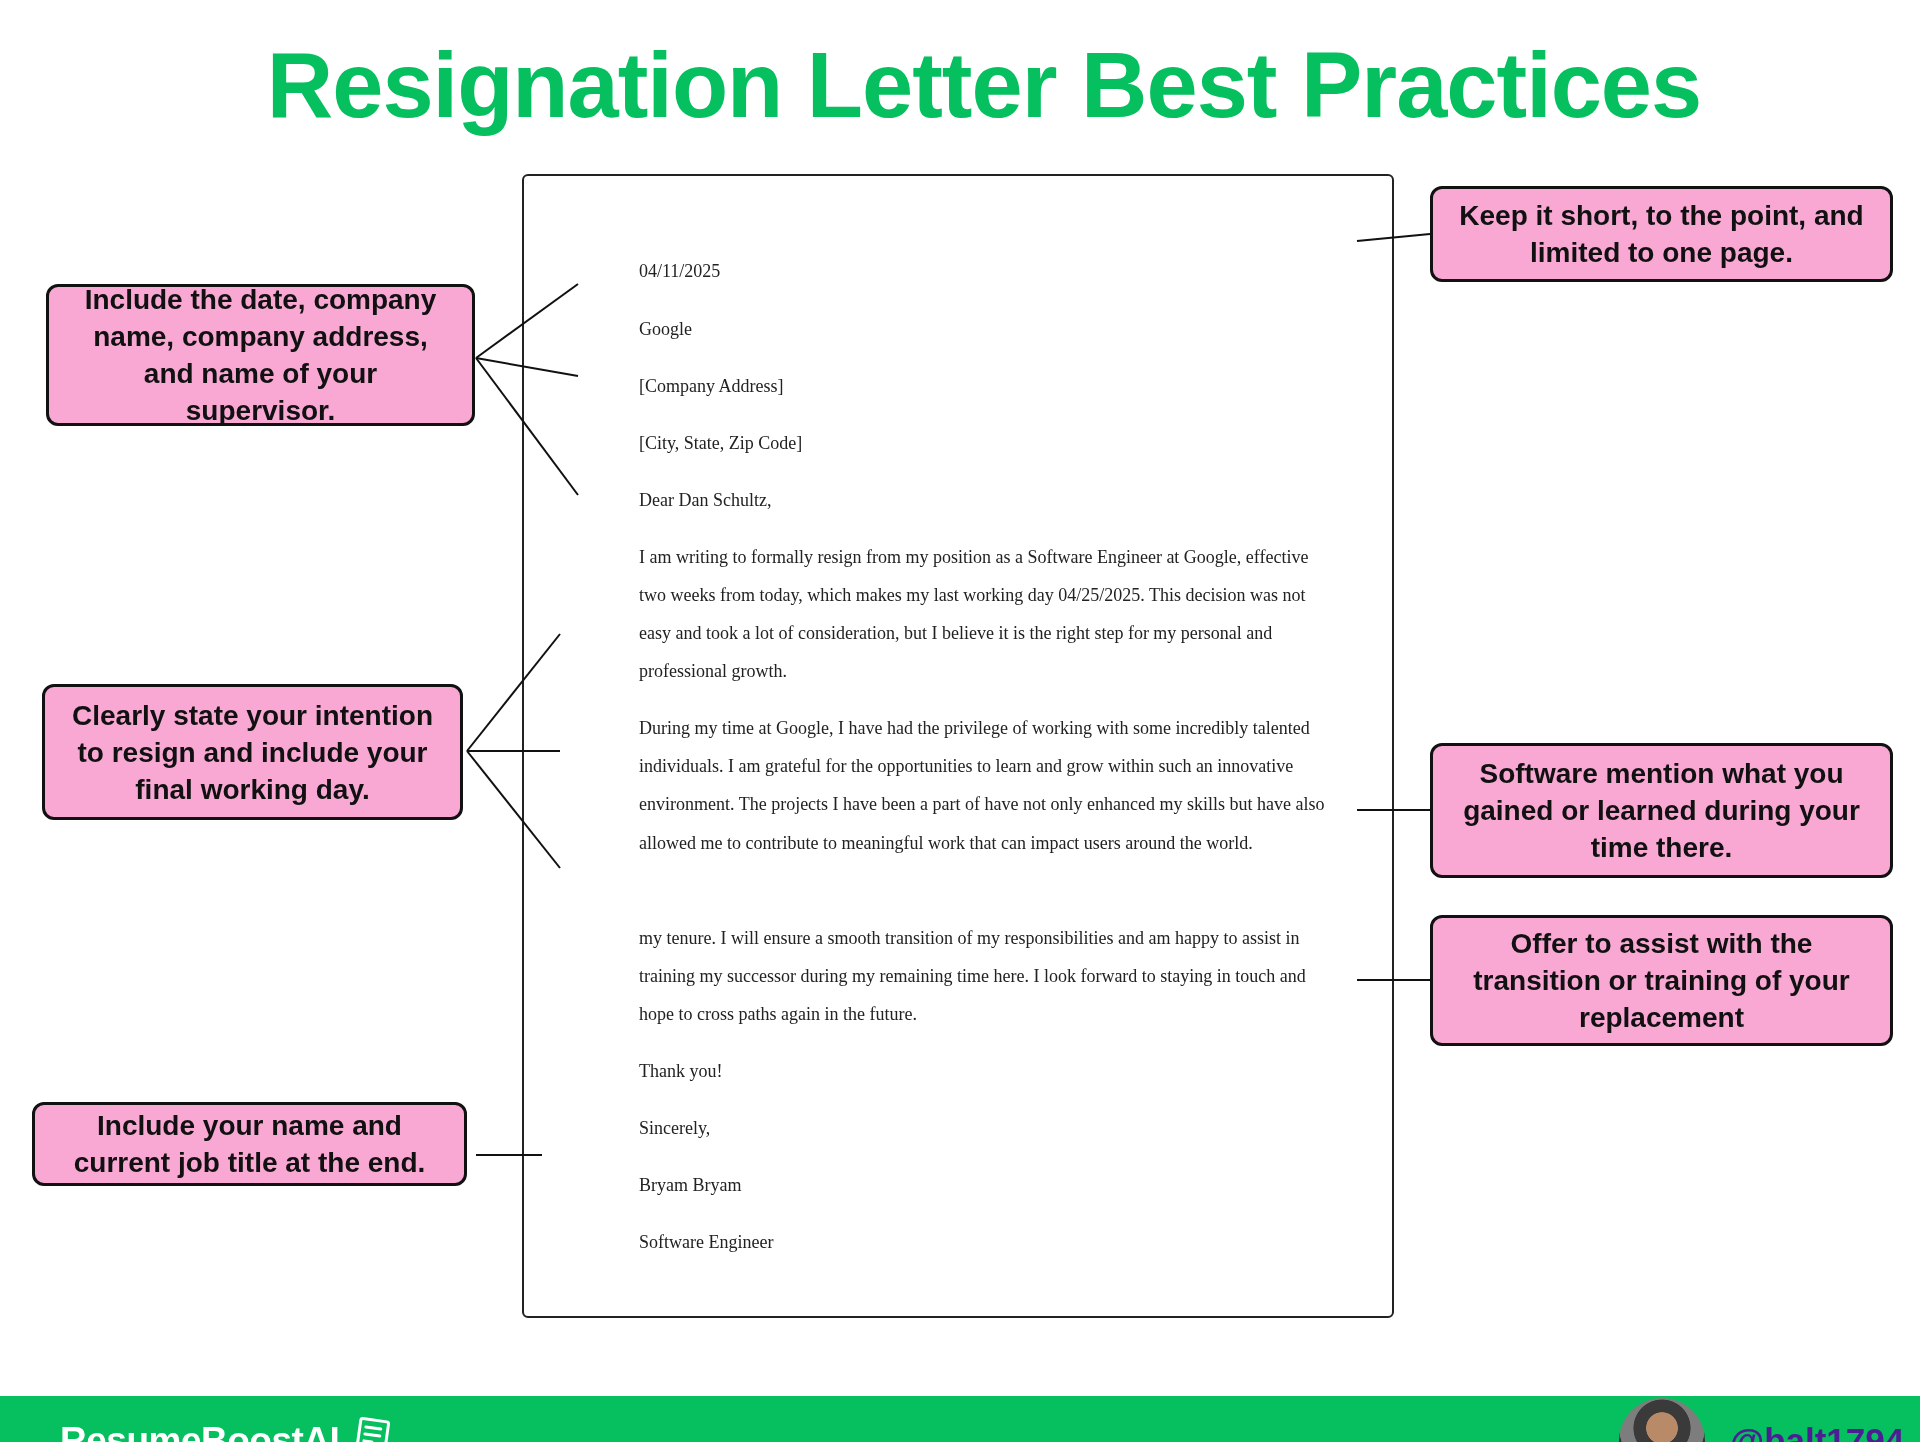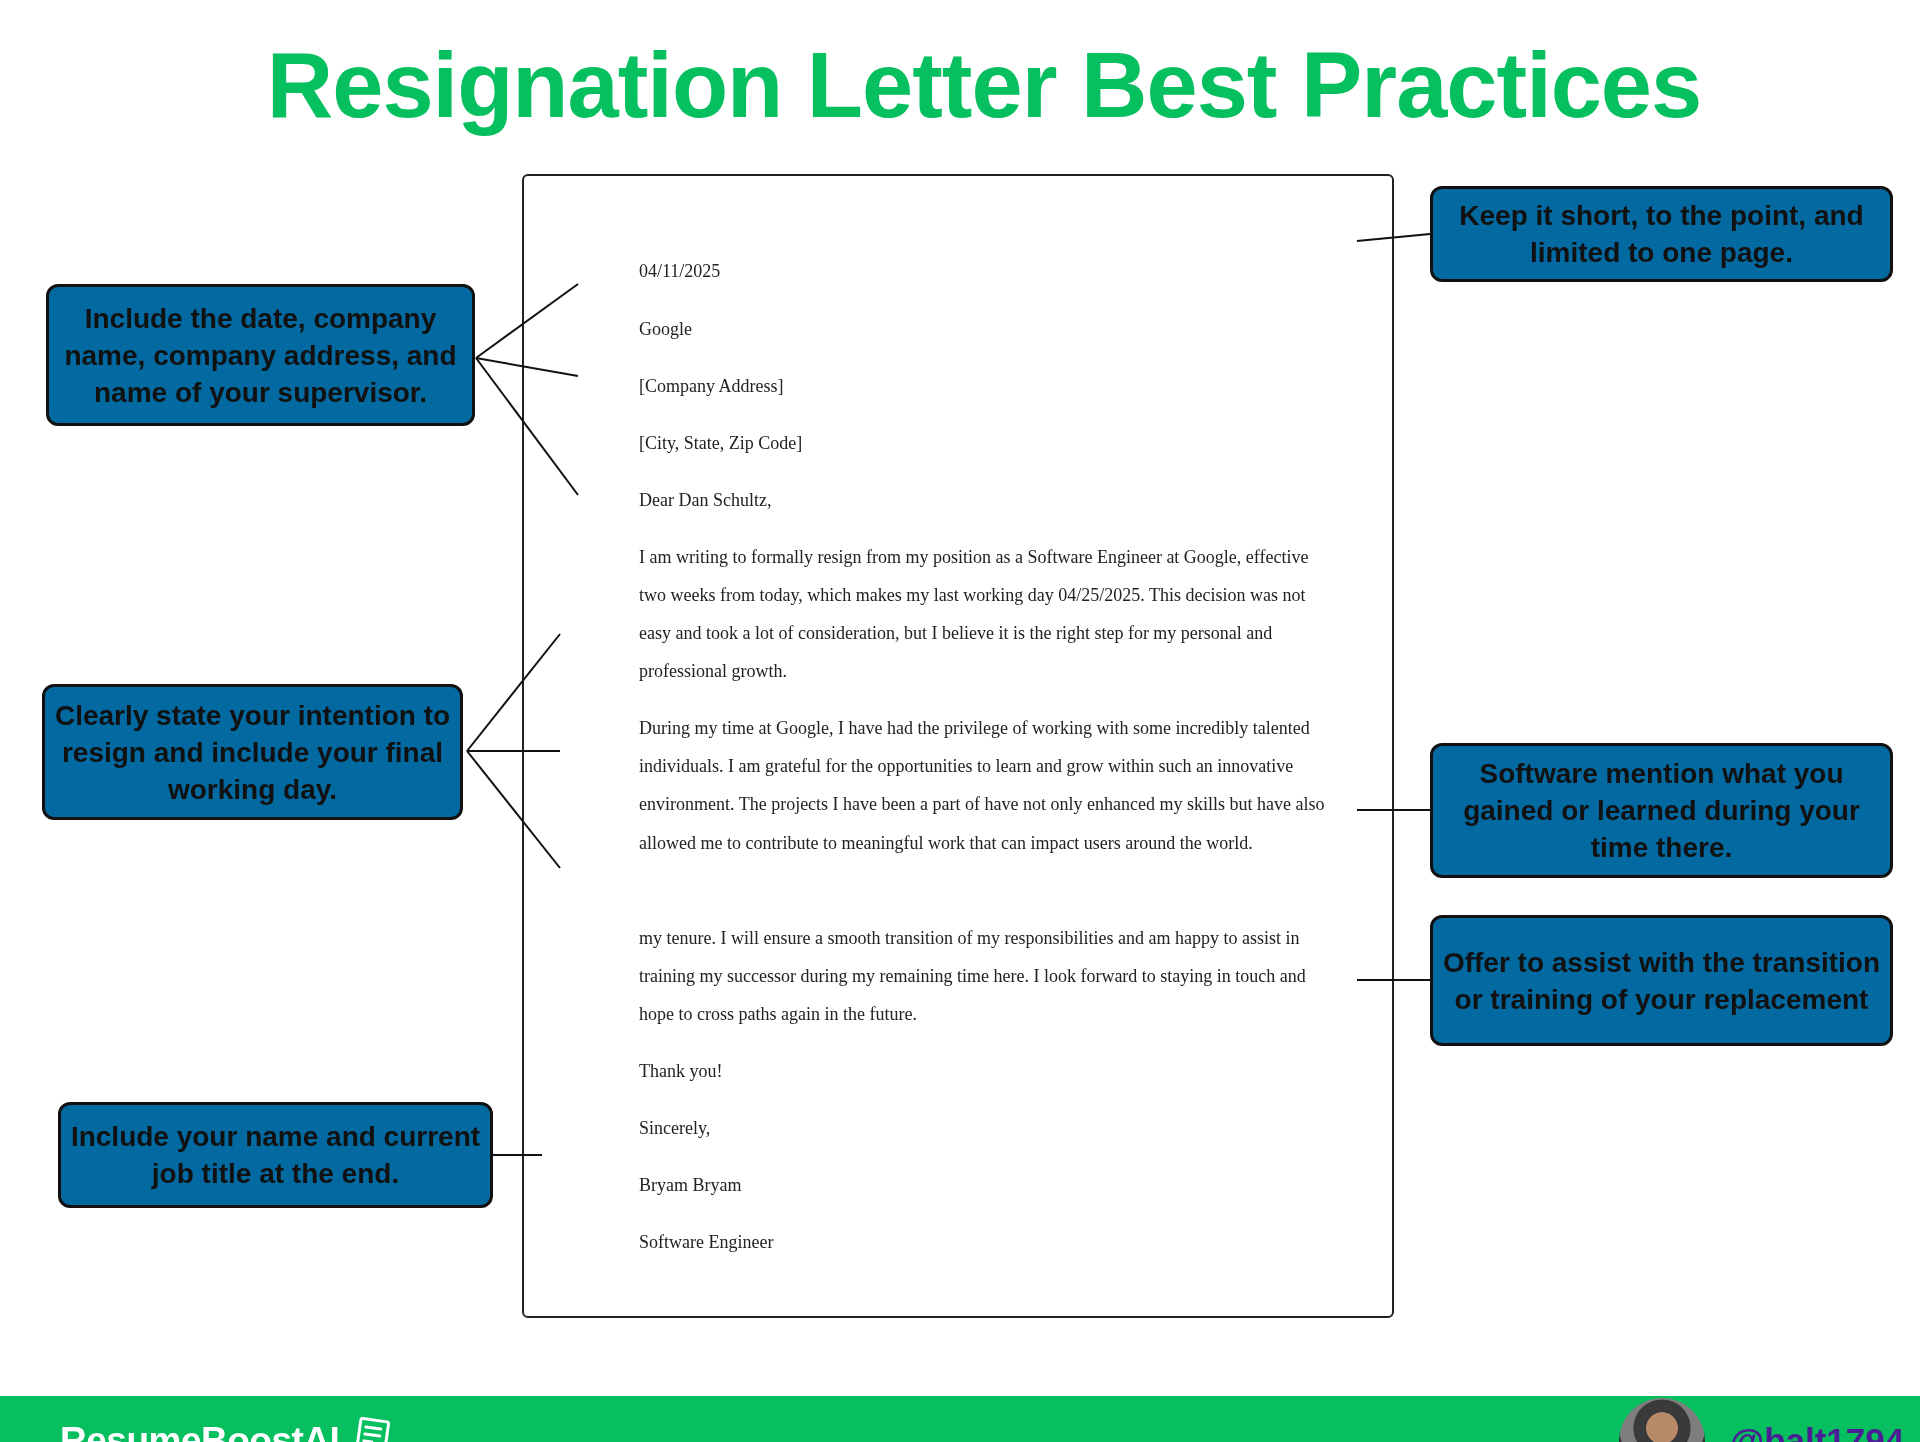--- a/index.html
+++ b/index.html
@@ -1,20 +1,20 @@
 <!DOCTYPE html>
 <html><head>
 <meta charset="utf-8">
 <style>
   html, body { margin:0; padding:0; }
   body { width:1920px; height:1442px; background:#ffffff; position:relative; overflow:hidden; font-family:"Liberation Sans", sans-serif; }
   .title { position:absolute; left:0; top:30px; width:1968px; text-align:center; color:#06BF5F; font-weight:700; font-size:92px; letter-spacing:-1px; line-height:110px; font-family:"Liberation Sans", sans-serif; }
   .doc { position:absolute; left:522px; top:174px; width:872px; height:1144px; border:2px solid #222; border-radius:6px; box-sizing:border-box; background:#fff; }
   .doc-line { position:absolute; left:67px; font-family:"Liberation Serif", serif; font-size:18px; color:#222; white-space:nowrap; line-height:22px;margin-left:48px; }
-  .callout { position:absolute; background:#0369a1; border:3px solid #111; border-radius:12px; box-sizing:border-box; display:flex; align-items:center; justify-content:center; text-align:center; font-weight:700; color:#111; font-size:28px; line-height:37px; padding:0 6px; }
+  .callout { position:absolute; background:#f9a8d4; border:3px solid #111; border-radius:12px; box-sizing:border-box; display:flex; align-items:center; justify-content:center; text-align:center; font-weight:700; color:#111; font-size:28px; line-height:37px; padding:0 23px; }
   svg.connectors { position:absolute; left:0; top:0; width:1920px; height:1442px; pointer-events:none; }
   .footer { position:absolute; left:0; top:1352px; width:1920px; height:90px; background:#06BF5F;margin-top:44px; }
   .brand { position:absolute; left:60px; top:22px; color:#fff; font-weight:700; font-size:37px; line-height:46px; letter-spacing:-0.5px; }
   .brand-icon { position:absolute; left:352px; top:20px; width:40px; height:50px; }
   .avatar { position:absolute; left:1619px; top:2px; width:86px; height:86px; border-radius:50%; overflow:hidden; background:radial-gradient(circle at 50% 35%, #b88a68 0 22%, #3a3a3a 23% 40%, #7d7d7d 41% 60%, #2f3236 61%); }
   .handle { position:absolute; left:1730px; top:22px; color:#4c1d95; font-weight:700; font-size:35px; line-height:46px; }
 </style>
 </head>
 <body>
 
@@ -57,21 +57,21 @@
     <line x1="467" y1="751" x2="560" y2="868"></line>
     <line x1="476" y1="1155" x2="542" y2="1155"></line>
     <line x1="1357" y1="241" x2="1430" y2="234"></line>
     <line x1="1357" y1="810" x2="1430" y2="810"></line>
     <line x1="1357" y1="980" x2="1430" y2="980"></line>
   </g>
 </svg>
 
 <div class="callout" style="left:46px; top:284px; width:429px; height:142px;">Include the date, company name, company address, and name of your supervisor.</div>
 <div class="callout" style="left:42px; top:684px; width:421px; height:136px;">Clearly state your intention to resign and include your final working day.</div>
-<div class="callout" style="left:58px; top:1102px; width:435px; height:106px;">Include your name and current job title at the end.</div>
+<div class="callout" style="left:32px; top:1102px; width:435px; height:84px;">Include your name and current job title at the end.</div>
 <div class="callout" style="left:1430px; top:186px; width:463px; height:96px;">Keep it short, to the point, and limited to one page.</div>
 <div class="callout" style="left:1430px; top:743px; width:463px; height:135px;">Software mention what you gained or learned during your time there.</div>
 <div class="callout" style="left:1430px; top:915px; width:463px; height:131px;">Offer to assist with the transition or training of your replacement</div>
 
 <div class="footer">
   <div class="brand">ResumeBoostAI</div>
   <svg class="brand-icon" viewBox="0 0 40 50">
     <g transform="rotate(8 20 25)" stroke="#fff" stroke-width="3" fill="none" stroke-linejoin="round" stroke-linecap="round">
       <rect x="6" y="4" width="28" height="40" rx="2"></rect>
       <line x1="12" y1="12" x2="27" y2="12"></line>

